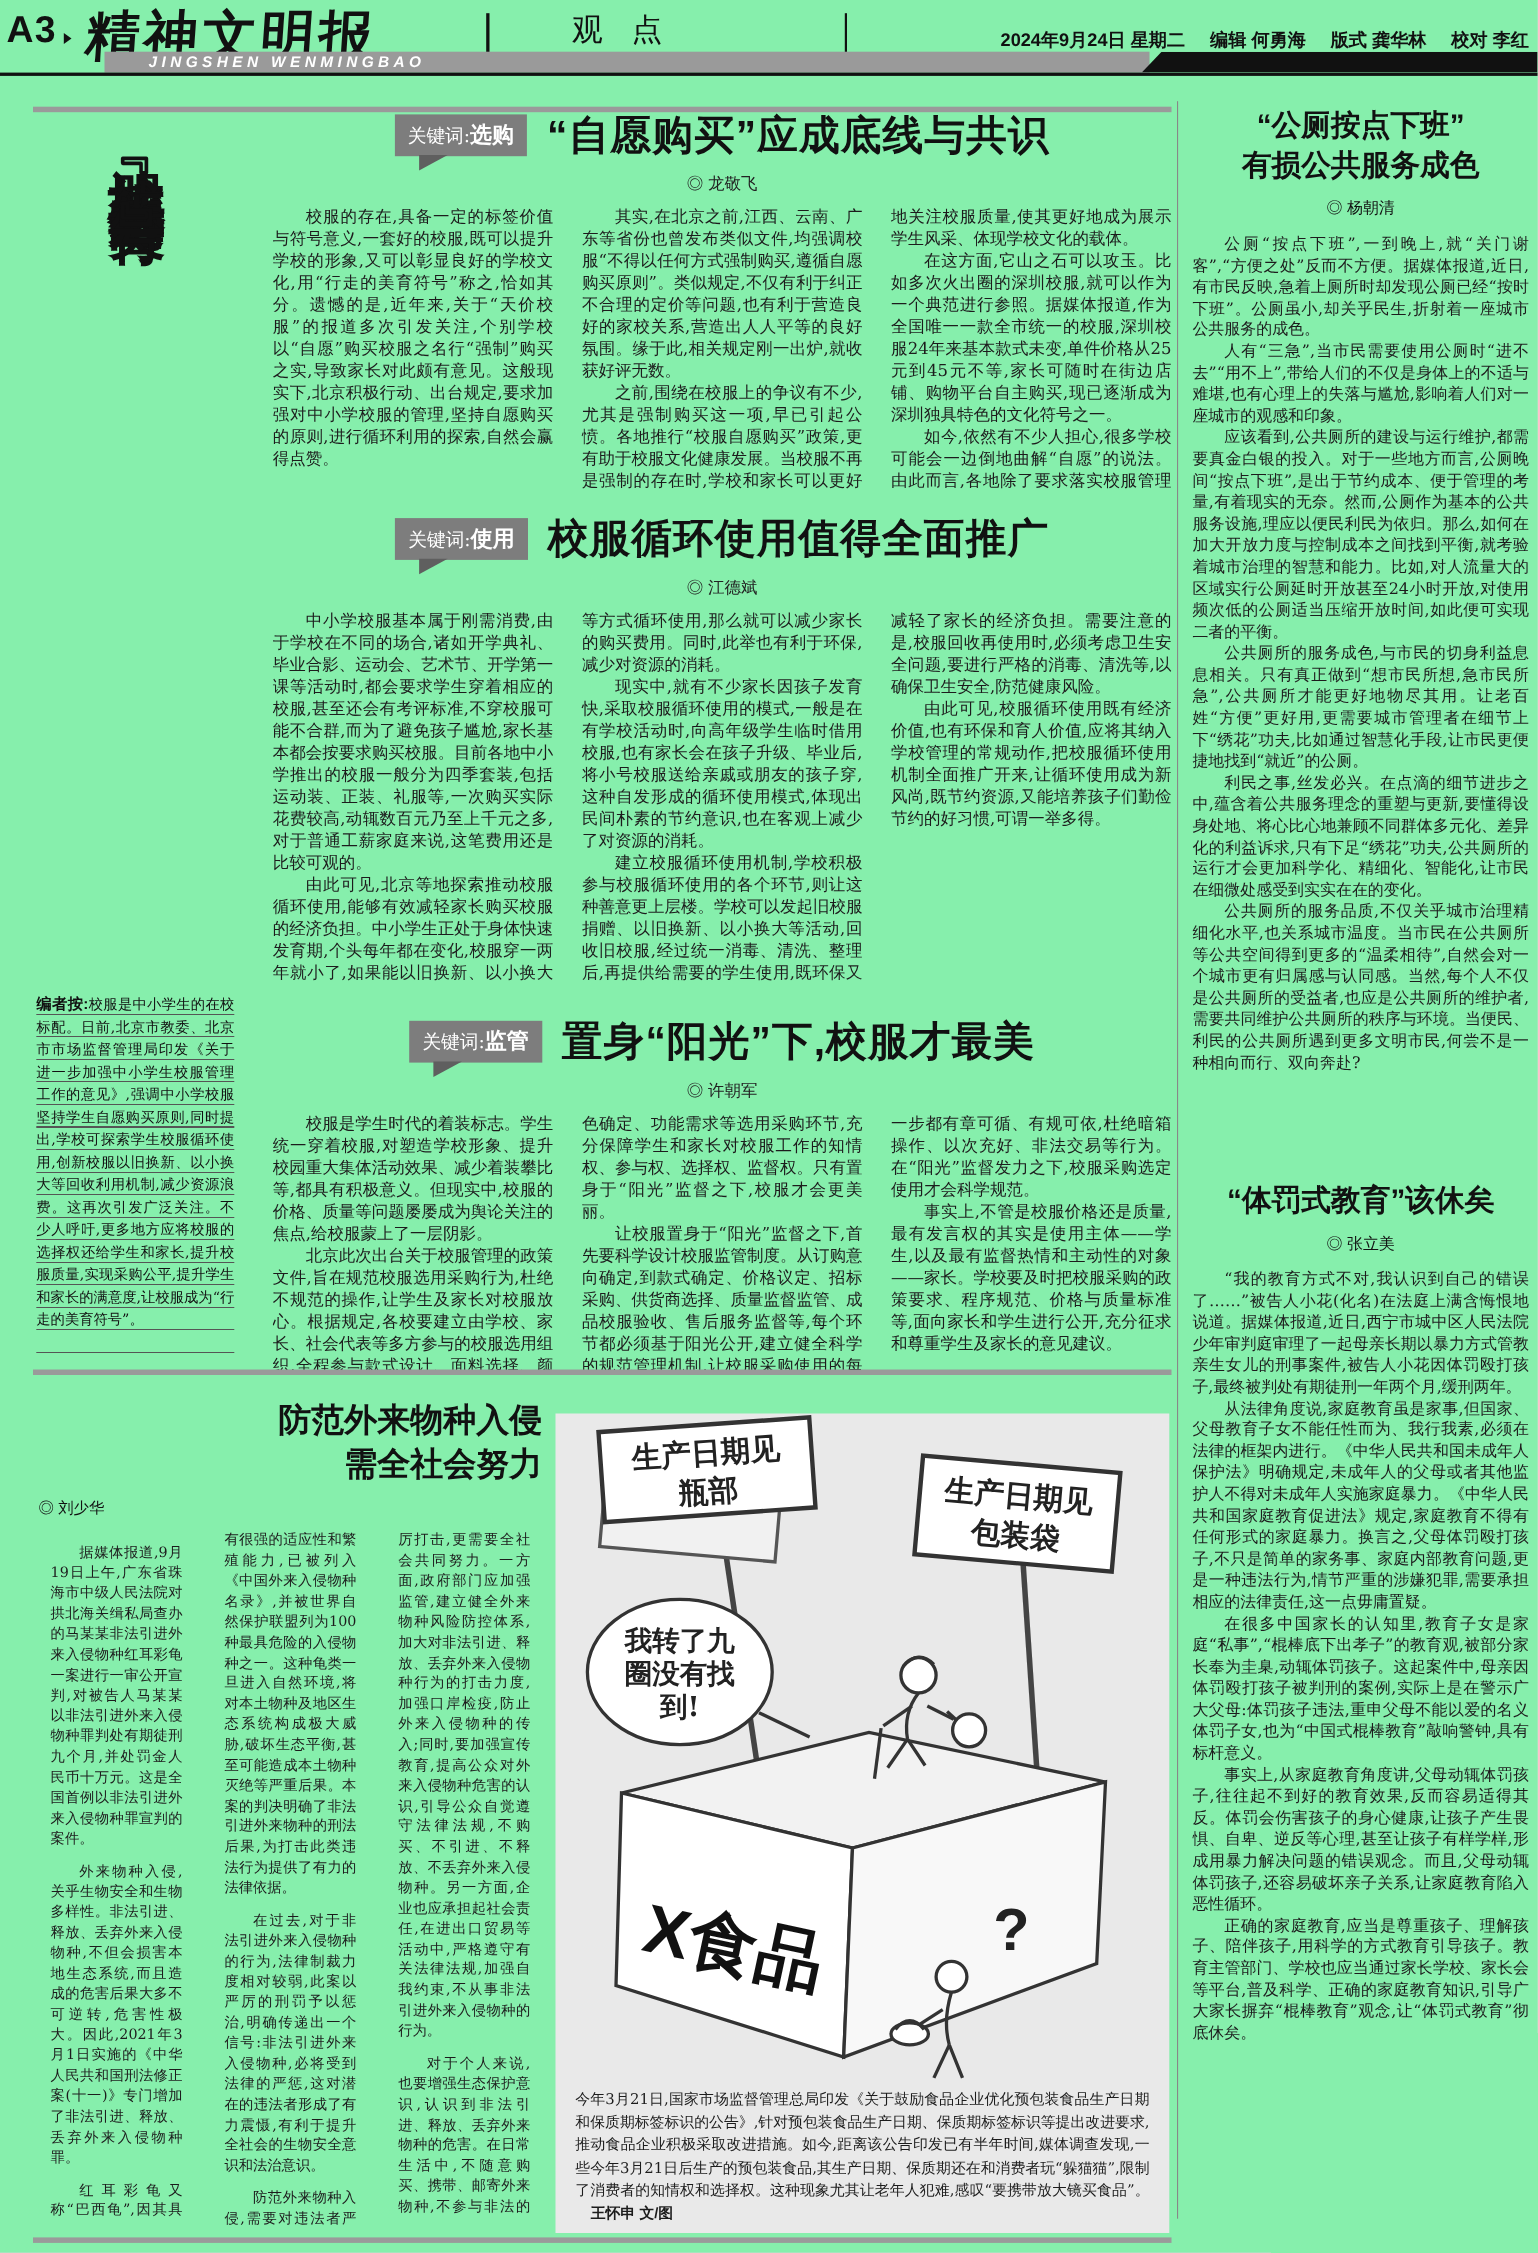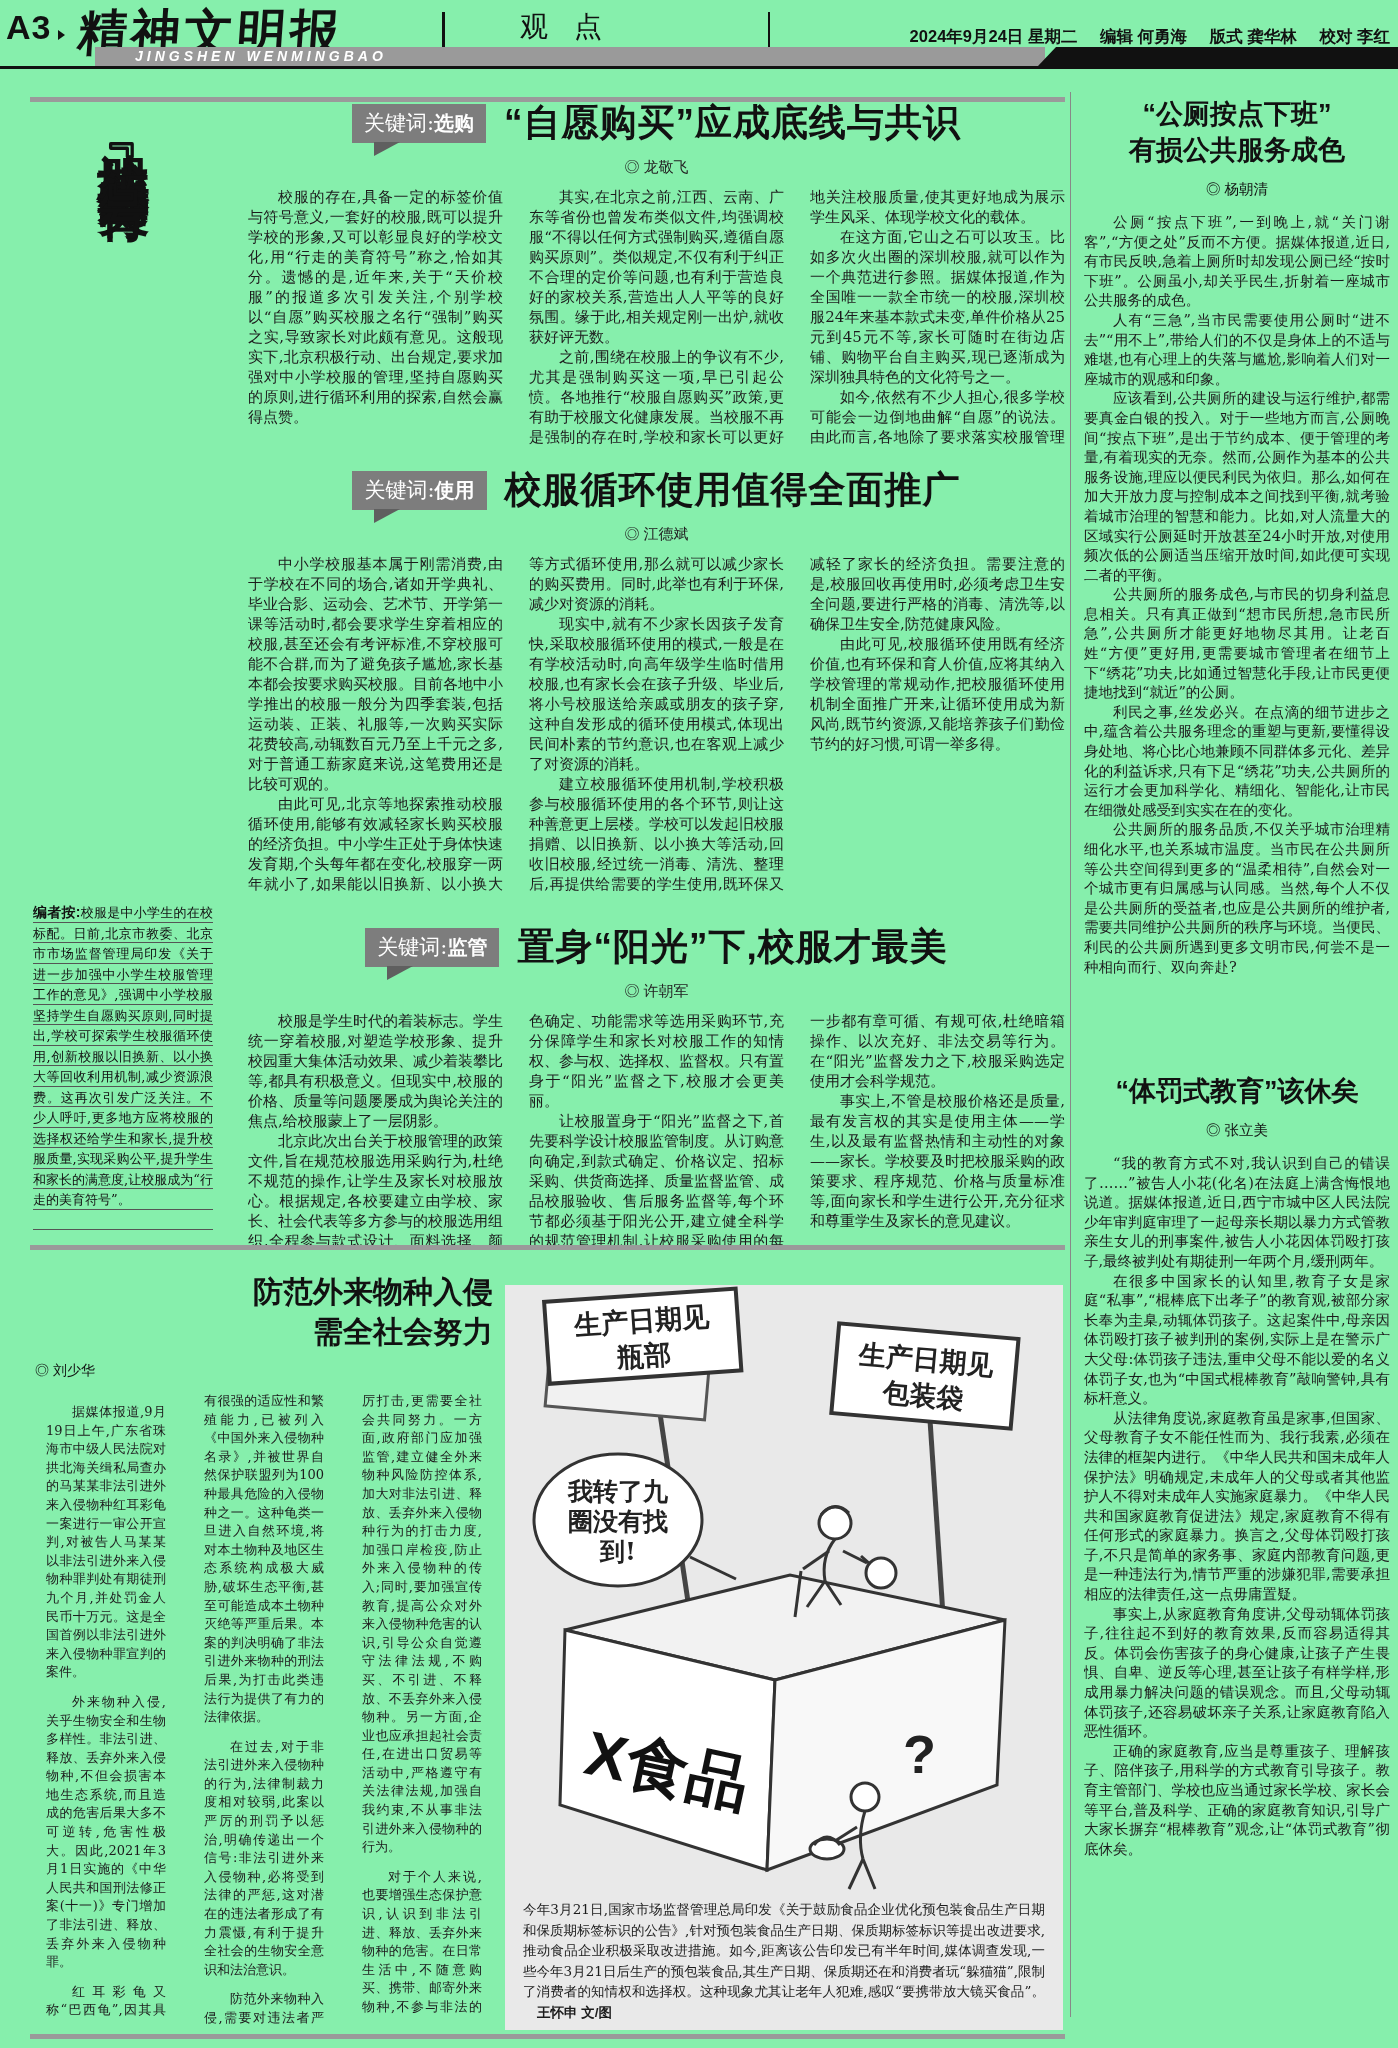--- a/index.html
+++ b/index.html
@@ -32,21 +32,21 @@
                font-family:"DejaVu Serif",serif;font-size:13px;line-height:20.5px;text-align:justify;
                background-image:repeating-linear-gradient(to bottom,transparent,transparent 19.5px,#555 19.5px,#555 20.5px);}
   .editor-note .ed-label{font-weight:bold;font-family:Liberation Sans, sans-serif;font-size:14px;}
 
   
   .mid{position:absolute;left:248px;top:92px;width:817px;}
   .a-head{display:flex;justify-content:center;align-items:center;gap:18px;margin-top:6px;}
   .kw-badge{position:relative;background:#7d7d7d;color:#fff;padding:5px 12px 6px;white-space:nowrap;}
   .kw-badge::after{content:"";position:absolute;left:22px;bottom:-13px;border-top:14px solid #5f5f5f;
                    border-left:0 solid transparent;border-right:26px solid transparent;}
-  .kw-label{font-family:"DejaVu Serif",serif;font-size:21px;}
+  .kw-label{font-family:"DejaVu Serif",serif;font-size:17px;}
   .kw-word{font-size:20px;font-weight:bold;}
   .a-title{margin:0;font-size:37px;font-weight:900;letter-spacing:1px;}
   .a-author{text-align:center;font-size:15px;margin:10px 0 10px;color:#222;}
   .a-body{column-count:3;column-gap:26px;column-fill:auto;overflow:hidden;text-align:justify;
           font-family:"DejaVu Serif",serif;font-size:15px;line-height:20px;color:#1c1c1c;}
   .a-body p{margin:0;text-indent:2em;}
   .a1 .a-body{height:262px;}
   .a2 .a-body{height:352px;}
   .a3 .a-body{height:258px;}
   .a2,.a3{margin-top:16px;}
@@ -188,22 +188,22 @@
         <p>利民之事,丝发必兴。在点滴的细节进步之中,蕴含着公共服务理念的重塑与更新,要懂得设身处地、将心比心地兼顾不同群体多元化、差异化的利益诉求,只有下足“绣花”功夫,公共厕所的运行才会更加科学化、精细化、智能化,让市民在细微处感受到实实在在的变化。</p>
         <p>公共厕所的服务品质,不仅关乎城市治理精细化水平,也关系城市温度。当市民在公共厕所等公共空间得到更多的“温柔相待”,自然会对一个城市更有归属感与认同感。当然,每个人不仅是公共厕所的受益者,也应是公共厕所的维护者,需要共同维护公共厕所的秩序与环境。当便民、利民的公共厕所遇到更多文明市民,何尝不是一种相向而行、双向奔赴?</p>
       </div>
     </div>
 
     <div class="r2">
       <h2 class="r-title">“体罚式教育”该休矣</h2>
       <div class="r-author">◎ 张立美</div>
       <div class="r-body">
         <p>“我的教育方式不对,我认识到自己的错误了……”被告人小花(化名)在法庭上满含悔恨地说道。据媒体报道,近日,西宁市城中区人民法院少年审判庭审理了一起母亲长期以暴力方式管教亲生女儿的刑事案件,被告人小花因体罚殴打孩子,最终被判处有期徒刑一年两个月,缓刑两年。</p>
+        <p>从法律角度说,家庭教育虽是家事,但国家、父母教育子女不能任性而为、我行我素,必须在法律的框架内进行。《中华人民共和国未成年人保护法》明确规定,未成年人的父母或者其他监护人不得对未成年人实施家庭暴力。《中华人民共和国家庭教育促进法》规定,家庭教育不得有任何形式的家庭暴力。换言之,父母体罚殴打孩子,不只是简单的家务事、家庭内部教育问题,更是一种违法行为,情节严重的涉嫌犯罪,需要承担相应的法律责任,这一点毋庸置疑。</p>
         <p>在很多中国家长的认知里,教育子女是家庭“私事”,“棍棒底下出孝子”的教育观,被部分家长奉为圭臬,动辄体罚孩子。这起案件中,母亲因体罚殴打孩子被判刑的案例,实际上是在警示广大父母:体罚孩子违法,重申父母不能以爱的名义体罚子女,也为“中国式棍棒教育”敲响警钟,具有标杆意义。</p>
-        <p>从法律角度说,家庭教育虽是家事,但国家、父母教育子女不能任性而为、我行我素,必须在法律的框架内进行。《中华人民共和国未成年人保护法》明确规定,未成年人的父母或者其他监护人不得对未成年人实施家庭暴力。《中华人民共和国家庭教育促进法》规定,家庭教育不得有任何形式的家庭暴力。换言之,父母体罚殴打孩子,不只是简单的家务事、家庭内部教育问题,更是一种违法行为,情节严重的涉嫌犯罪,需要承担相应的法律责任,这一点毋庸置疑。</p>
         <p>事实上,从家庭教育角度讲,父母动辄体罚孩子,往往起不到好的教育效果,反而容易适得其反。体罚会伤害孩子的身心健康,让孩子产生畏惧、自卑、逆反等心理,甚至让孩子有样学样,形成用暴力解决问题的错误观念。而且,父母动辄体罚孩子,还容易破坏亲子关系,让家庭教育陷入恶性循环。</p>
         <p>正确的家庭教育,应当是尊重孩子、理解孩子、陪伴孩子,用科学的方式教育引导孩子。教育主管部门、学校也应当通过家长学校、家长会等平台,普及科学、正确的家庭教育知识,引导广大家长摒弃“棍棒教育”观念,让“体罚式教育”彻底休矣。</p>
       </div>
     </div>
   </div>
 
   <div class="rule-gray-mid"></div>
 
   <div class="b1">
     <h2 class="b1-title">

